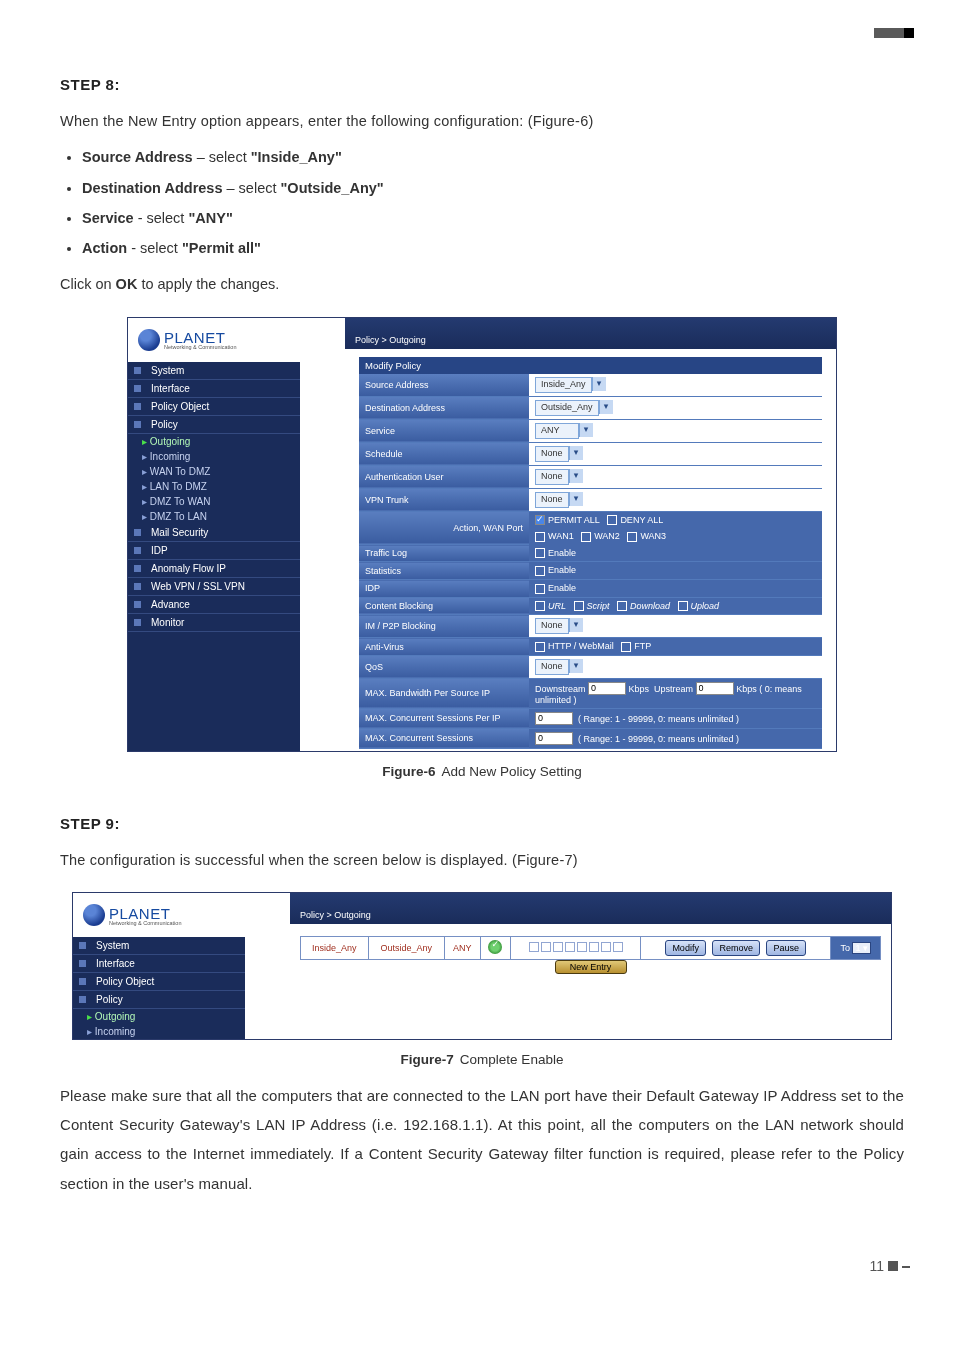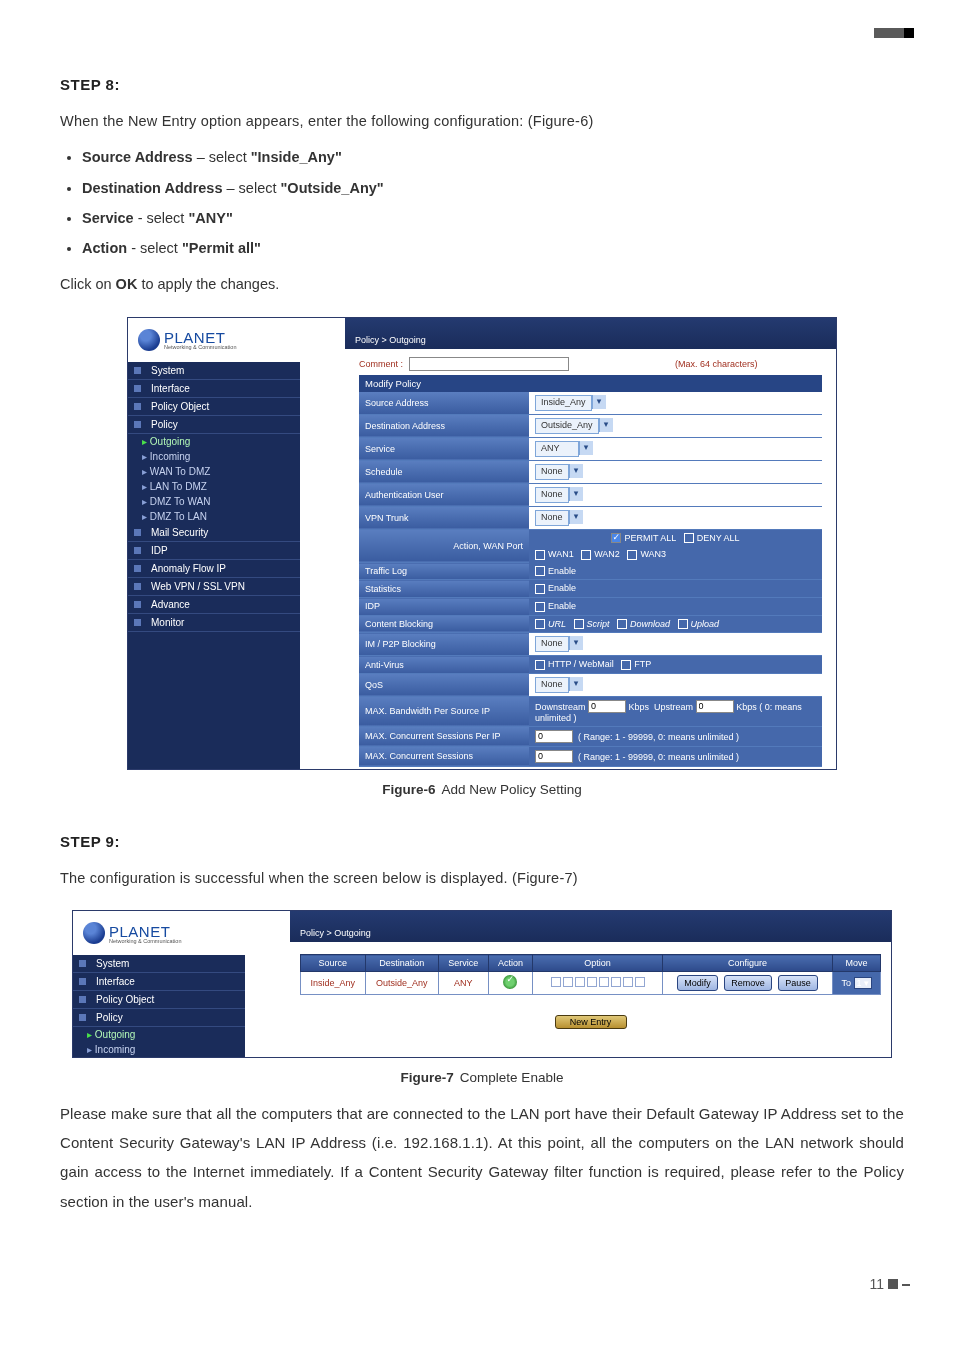--- a/index.html
+++ b/index.html
@@ -167,21 +167,21 @@
       background: linear-gradient(#d6e2f8,#9fb6e2);
       border:1px solid #2a4580;
       border-radius:3px;
       padding:0 6px;
       font-size:9px;
       color:#000;
       line-height:14px;
       margin:0 2px;
     }
     .move-sel { display:inline-block; border:1px solid #2a4580;background:#e8eef9;padding:0 2px;font-size:9px; }
-    .new-entry { display:block;margin:20px auto 0;width:72px; }
+    .new-entry { display:block;margin:0 auto 0;width:72px; }
     .new-entry div {
       background: linear-gradient(#e0c878,#b89030);
       border:1px solid #4a3a10;
       border-radius:3px;
       text-align:center;
       font-size:9px;
       padding:1px 0;
       color:#000;
     }
     .final-para {
@@ -286,25 +286,20 @@
           <span>Advance</span>
         </div>
       <div class="side-item hdr">
           <span class="sq"></span>
           <span>Monitor</span>
         </div>
     </div>
     <div class="app-right">
       <div class="crumb">Policy &gt; Outgoing</div>
       <div class="form-area">
-        <div class="comment-row">
-          <span>Comment :</span>
-          <input style="">
-          <span class="comment-hint">(Max. 64 characters)</span>
-        </div>
         <div class="section-head">Modify Policy</div>
         <table class="formtab">
           <tbody>
               <tr>
                 <td class="k">Source Address</td>
                 <td><span class="sel" style="padding:1px 5px;display:inline-block;"><span>Inside_Any</span></span><span class="sel-arrow">▾</span></td>
               </tr>
           <tr>
                 <td class="k">Destination Address</td>
                 <td><span class="sel" style="padding:1px 5px;display:inline-block;"><span>Outside_Any</span></span><span class="sel-arrow">▾</span></td>
@@ -320,21 +315,21 @@
           <tr>
                 <td class="k">Authentication User</td>
                 <td><span class="sel" style="padding:1px 5px;display:inline-block;"><span>None</span></span><span class="sel-arrow">▾</span></td>
               </tr>
           <tr>
                 <td class="k">VPN Trunk</td>
                 <td><span class="sel" style="padding:1px 5px;display:inline-block;"><span>None</span></span><span class="sel-arrow">▾</span></td>
               </tr>
           <tr>
                 <td class="k" rowspan="2" style="vertical-align:middle;text-align:right;">Action, WAN Port</td>
-              <td style="background:#4568ab;color:#fff;border:none;text-align:center;">
+              <td style="background:#4568ab;color:#fff;border:none;">
                 <span class="ck on"></span><span>PERMIT ALL</span>&nbsp;&nbsp;
                 <span class="chkbox"></span><span>DENY ALL</span>
               </td>
               </tr>
           <tr class="wan-row">
                 <td>
                 <span class="chkbox"></span><span>WAN1</span>&nbsp;&nbsp;
                 <span class="chkbox"></span><span>WAN2</span>&nbsp;&nbsp;
                 <span class="chkbox"></span><span>WAN3</span>
               </td>
@@ -436,29 +431,20 @@
           <span>Policy</span>
         </div>
       <div class="side-sub active"><span class="arrow green">▸</span> <span>Outgoing</span></div>
       <div class="side-sub"><span class="arrow">▸</span> <span>Incoming</span></div>
     </div>
     <div class="app-right f7-right">
       <div class="crumb">Policy &gt; Outgoing</div>
       <div class="f7-tablearea">
         <table class="out-tab">
           <tbody>
-              <tr>
-            <th>Source</th>
-                <th>Destination</th>
-                <th>Service</th>
-            <th>Action</th>
-                <th style="width:130px;">Option</th>
-            <th style="width:170px;">Configure</th>
-                <th>Move</th>
-          </tr>
           <tr>
             <td>Inside_Any</td>
             <td>Outside_Any</td>
             <td>ANY</td>
             <td><span style="display:inline-block;width:14px;height:14px;border-radius:50%;background:radial-gradient(circle,#6fd06f 40%,#2a862a 80%);position:relative;"><span style="position:absolute;color:#fff;font-size:9px;left:3px;top:-1px;">✓</span></span></td>
             <td class="opt-boxes"><span></span><span></span><span></span><span></span><span></span><span></span><span></span><span></span></td>
             <td>
               <span class="pill-btn">Modify</span>
               <span class="pill-btn">Remove</span>
               <span class="pill-btn">Pause</span>

